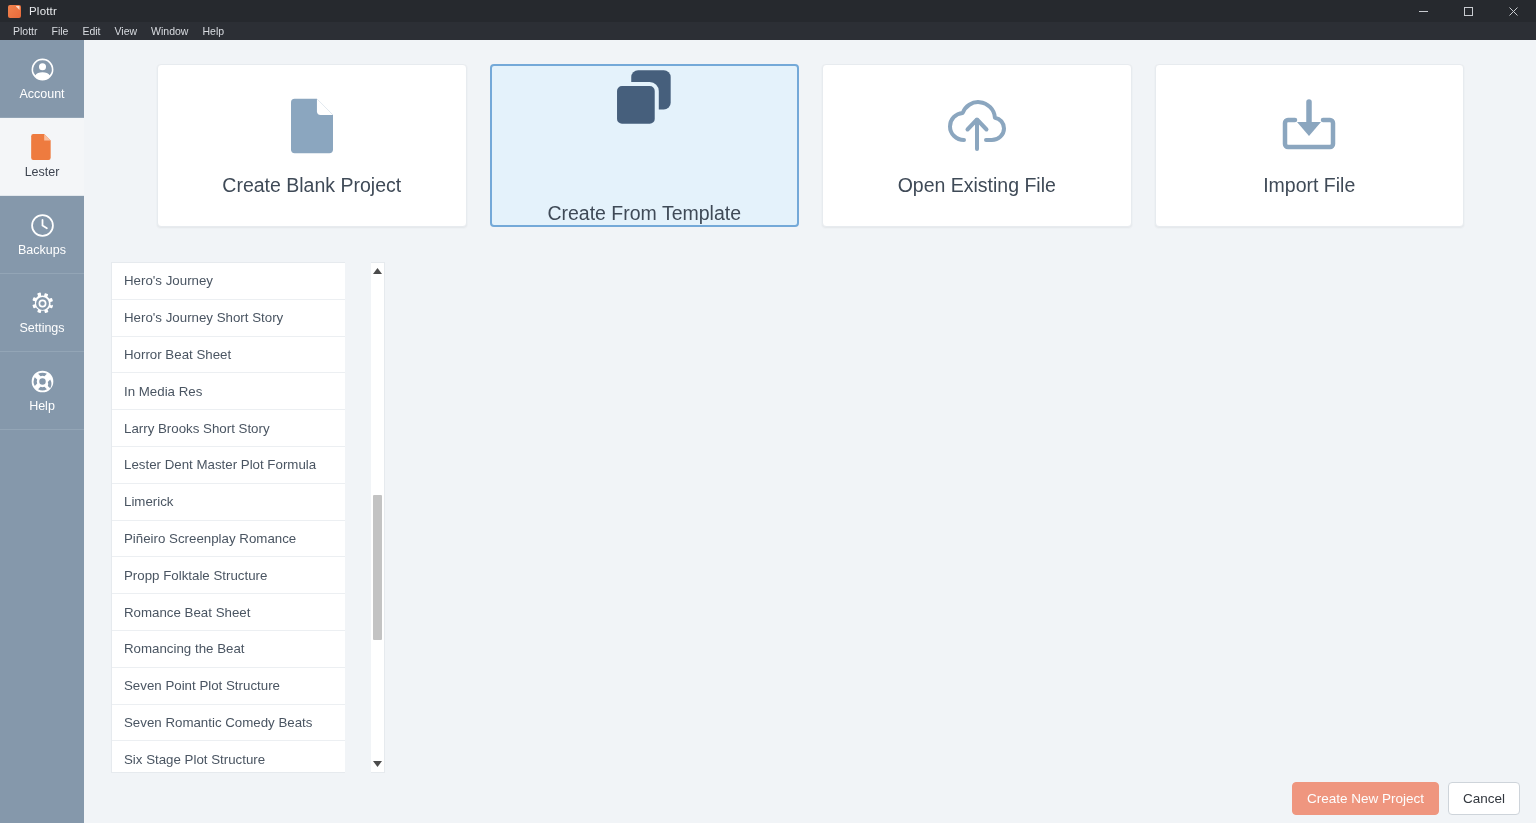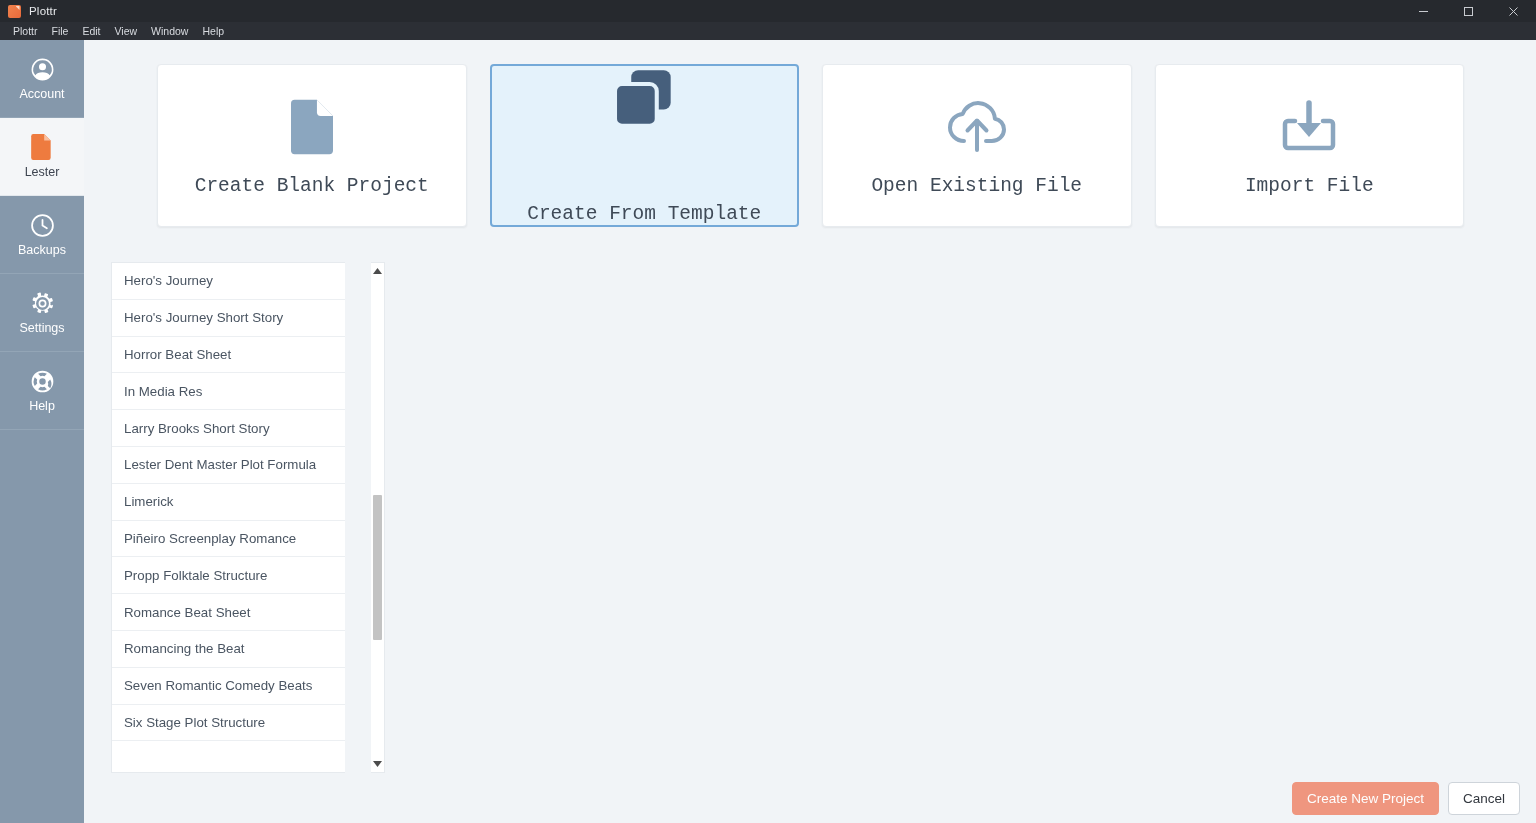--- a/index.html
+++ b/index.html
@@ -152,21 +152,20 @@
   }
   .card-icon {
     width: 64px; height: 64px;
     display: flex; align-items: center; justify-content: center;
   }
   .card-icon svg { display: block; }
   .card-label {
     font-size: 19.5px;
     color: #3f4a57;
     font-weight: 400;
-    font-family: Liberation Mono, monospace;
   }
 
   
   .template-panel {
     position: absolute;
     top: 222px; left: 27px;
     width: 274px; height: 511px;
     display: flex;
     justify-content: space-between;
   }
@@ -391,20 +390,21 @@
         <div class="tpl-item">Hero's Journey Short Story</div>
         <div class="tpl-item">Horror Beat Sheet</div>
         <div class="tpl-item">In Media Res</div>
         <div class="tpl-item">Larry Brooks Short Story</div>
         <div class="tpl-item">Lester Dent Master Plot Formula</div>
         <div class="tpl-item">Limerick</div>
         <div class="tpl-item">Piñeiro Screenplay Romance</div>
         <div class="tpl-item">Propp Folktale Structure</div>
         <div class="tpl-item">Romance Beat Sheet</div>
         <div class="tpl-item">Romancing the Beat</div>
+        <div class="tpl-item">Seven Point Plot Structure</div>
         <div class="tpl-item">Seven Romantic Comedy Beats</div>
         <div class="tpl-item">Six Stage Plot Structure</div>
       </div>
       <div class="scroll-col">
         <span class="scroll-arrow up">
           <svg width="9" height="6" viewBox="0 0 9 6">
               <path d="M4.5 0L9 6H0z" fill="currentColor"></path>
             </svg>
         </span>
         <span class="scroll-thumb"></span>

